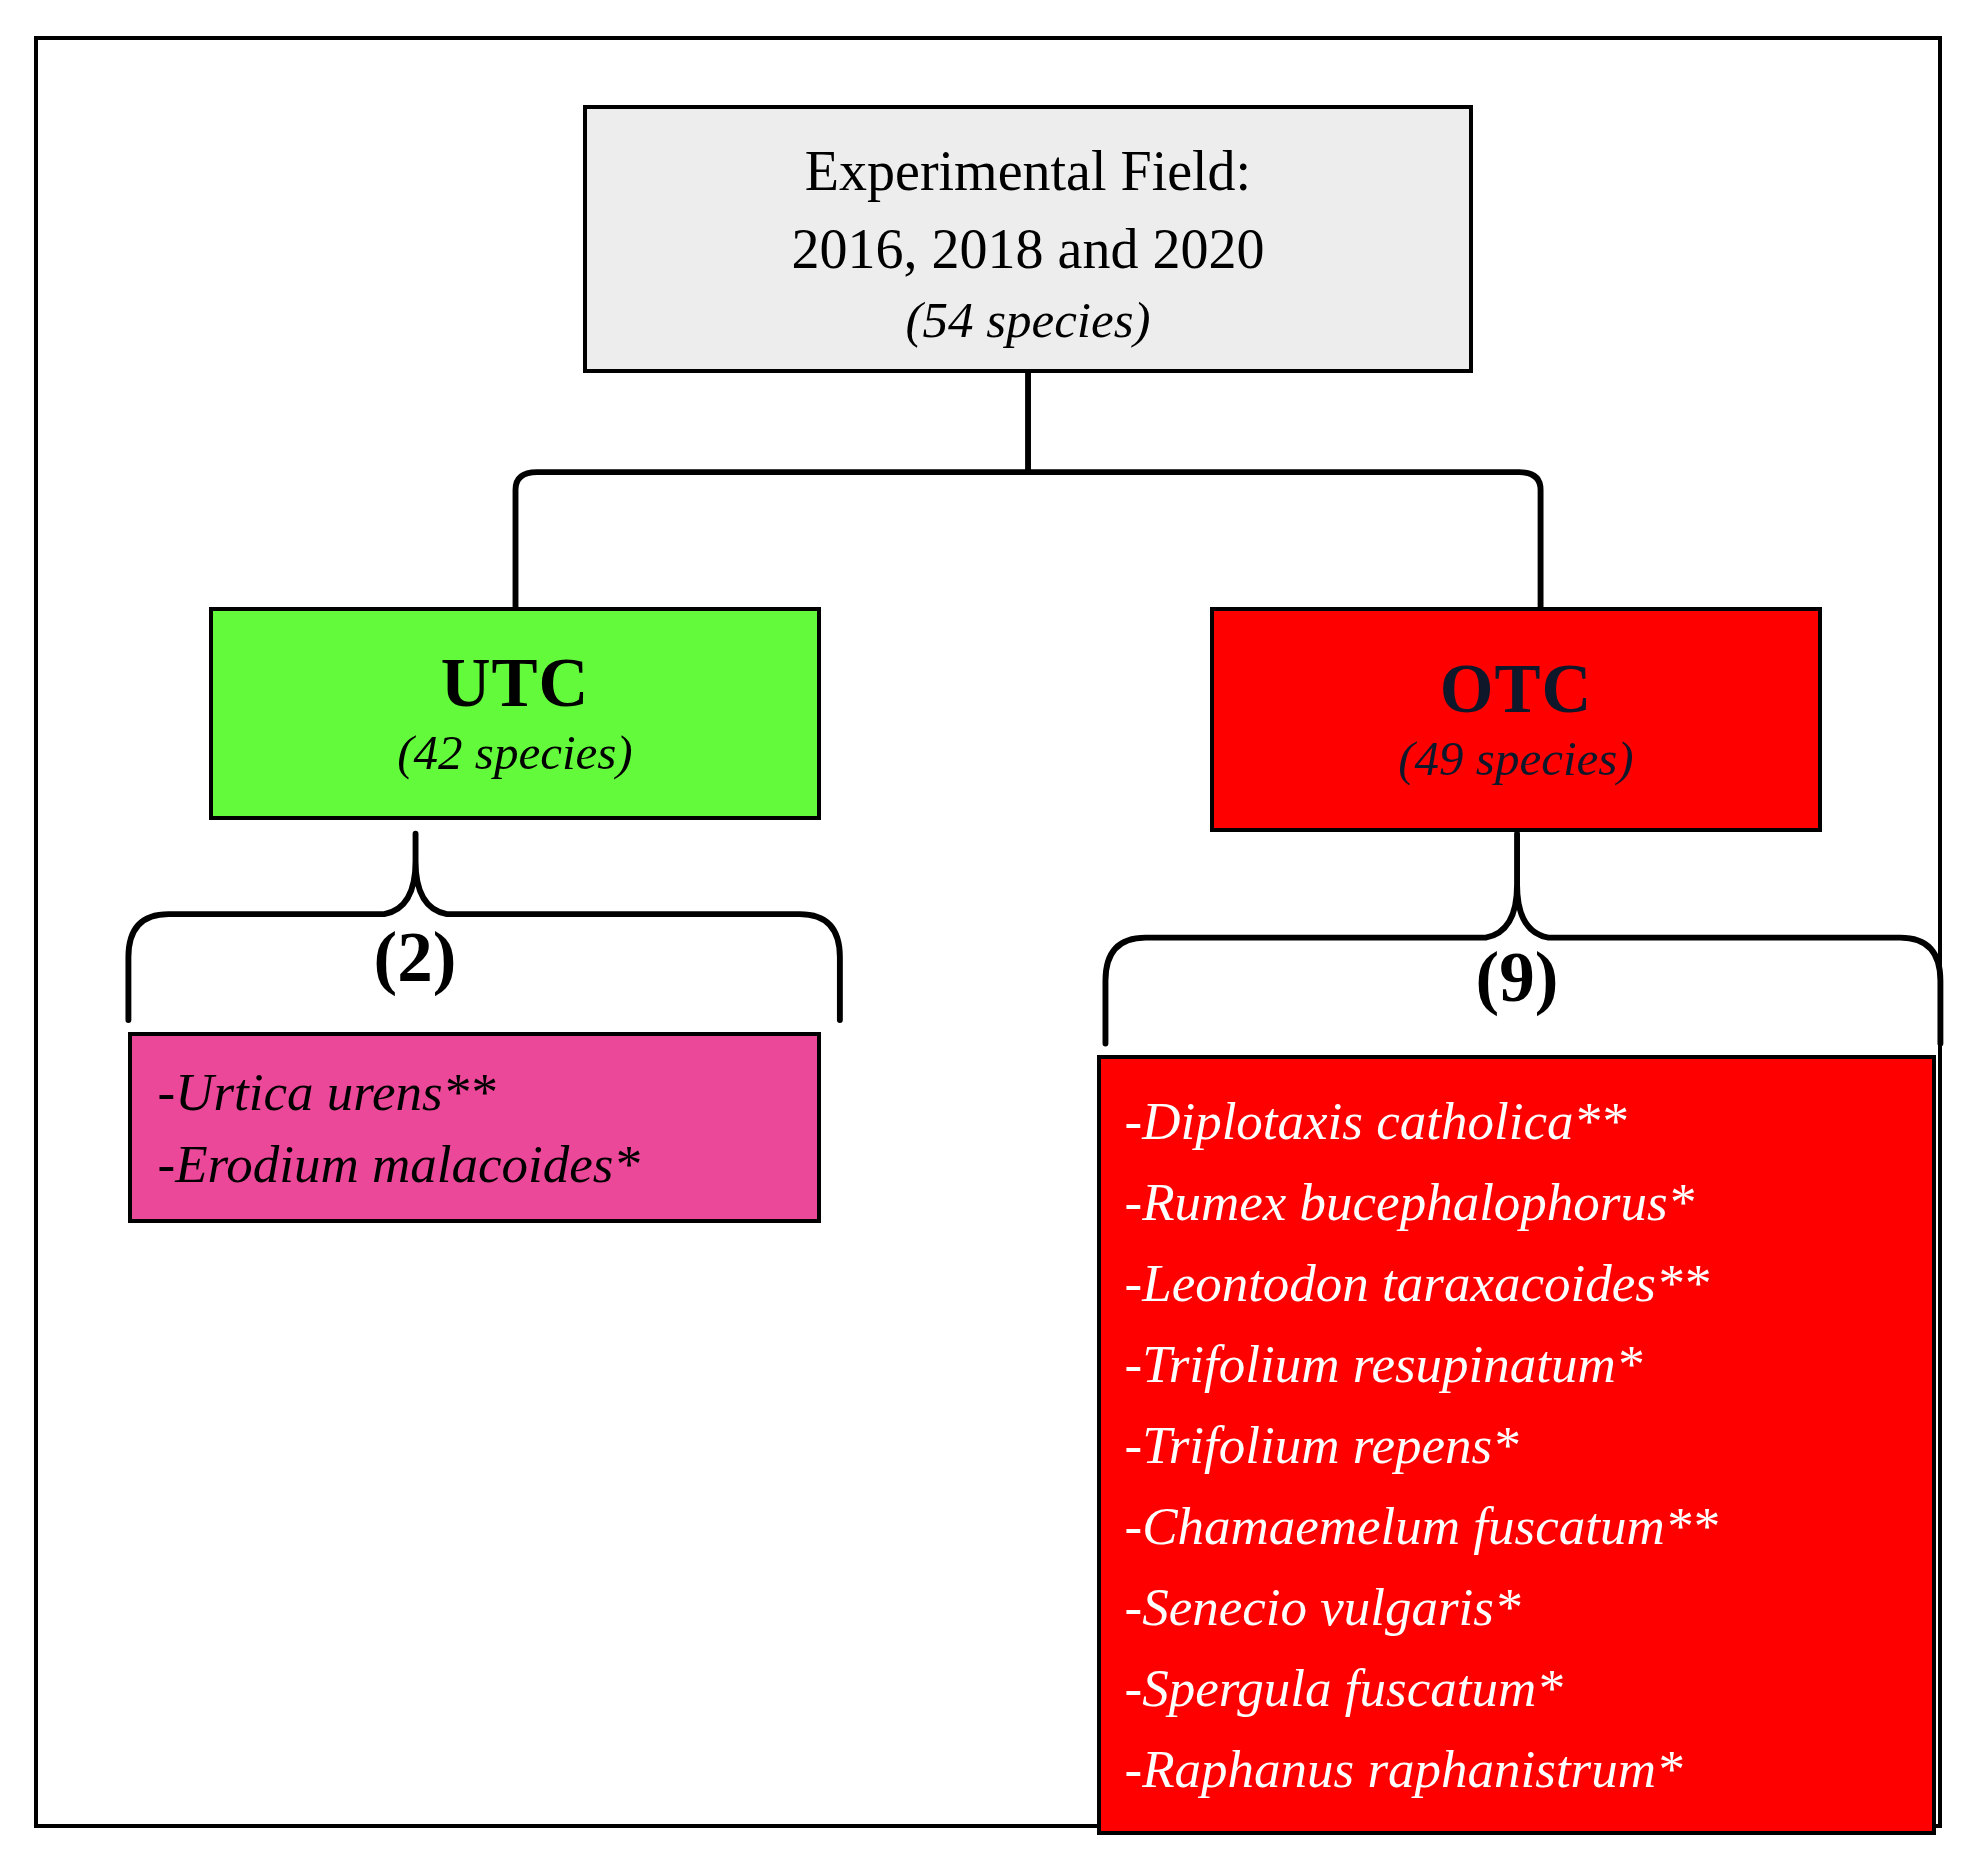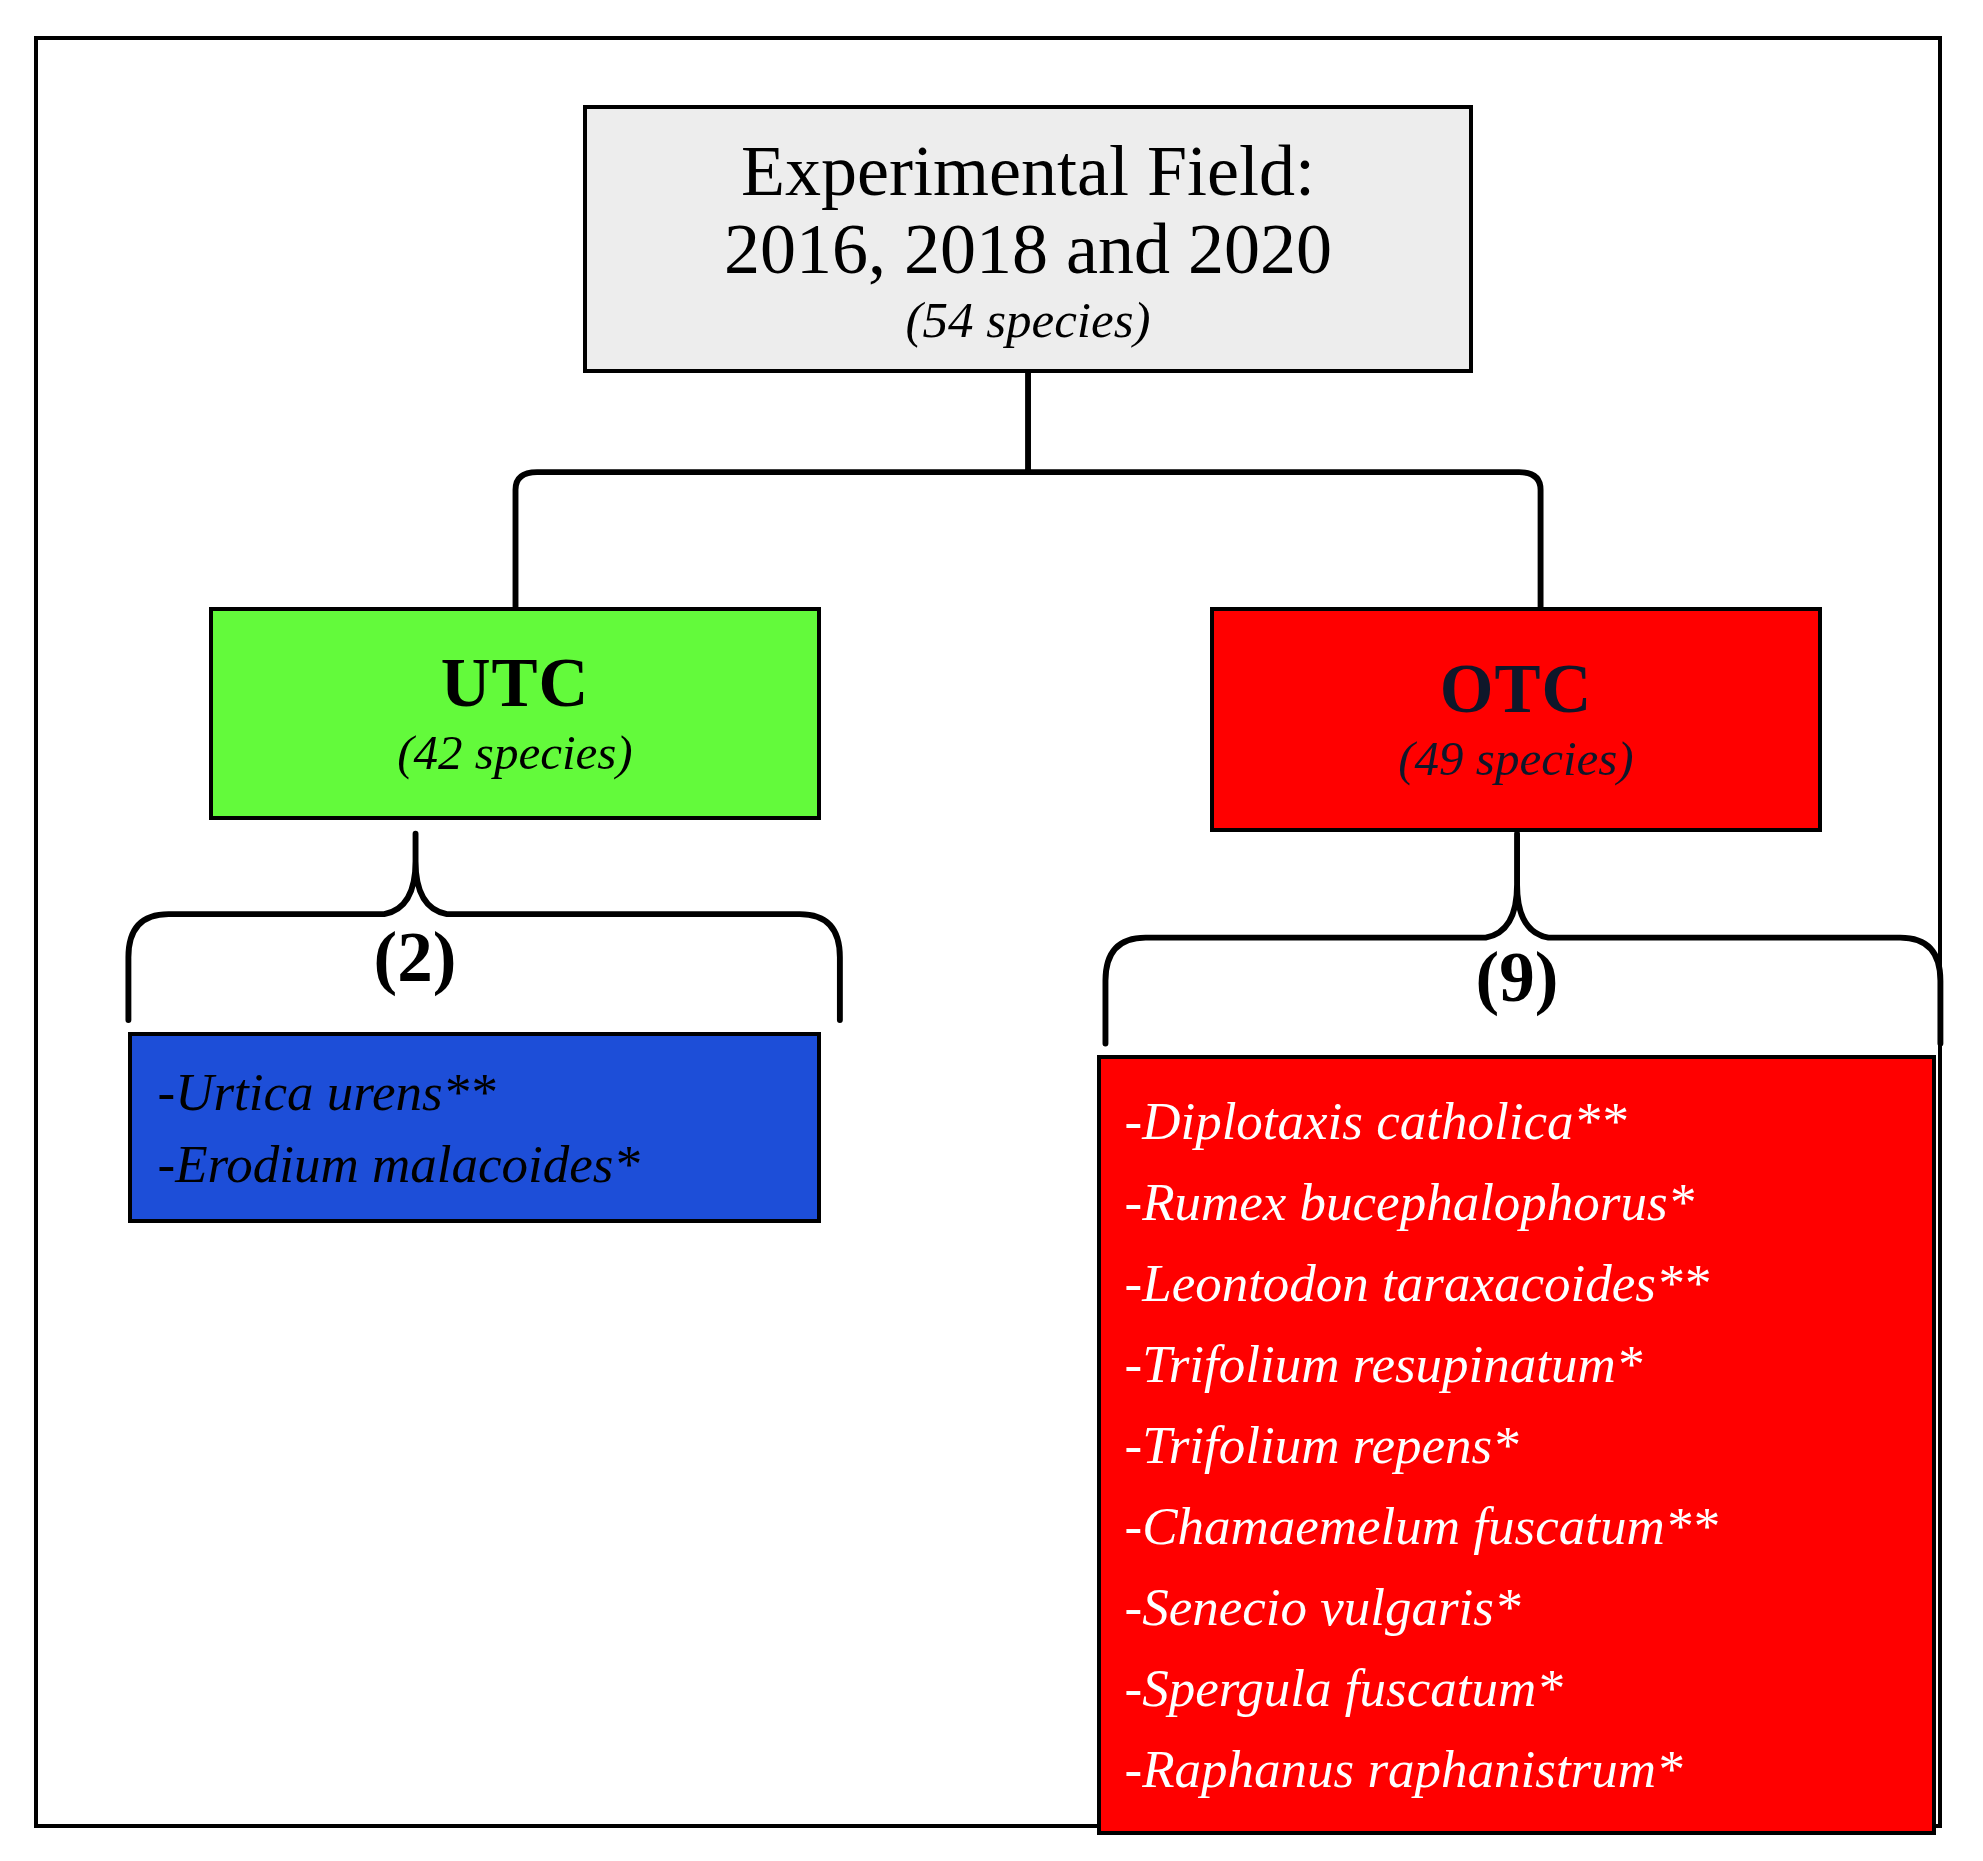--- a/index.html
+++ b/index.html
@@ -42,21 +42,21 @@
   
   #root-box {
     left: 545px;
     top: 65px;
     width: 890px;
     height: 268px;
     background: #ededed;
     padding-top: 7.8px;
   }
   #root-box .title-line {
-    font-size: 72px;
+    font-size: 56px;
     line-height: 78px;
     color: #000000;
     white-space: nowrap;
   }
   #root-box .sub-line {
     font-size: 51px;
     line-height: 65px;
     font-style: italic;
     color: #000000;
     white-space: nowrap;
@@ -98,21 +98,21 @@
     border: 4.9px solid #000000;
     z-index: 5;
     display: block;
     text-align: left;
   }
   #utc-list-box {
     left: 90px;
     top: 992px;
     width: 693px;
     height: 191px;
-    background: #1d4ed8;
+    background: #ec4899;
     padding: 19.6px 0 0 25.5px;
   }
   #utc-list-box .species-item {
     font-size: 53px;
     line-height: 72px;
     font-style: italic;
     color: #000000;
     white-space: nowrap;
   }
   #otc-list-box {

